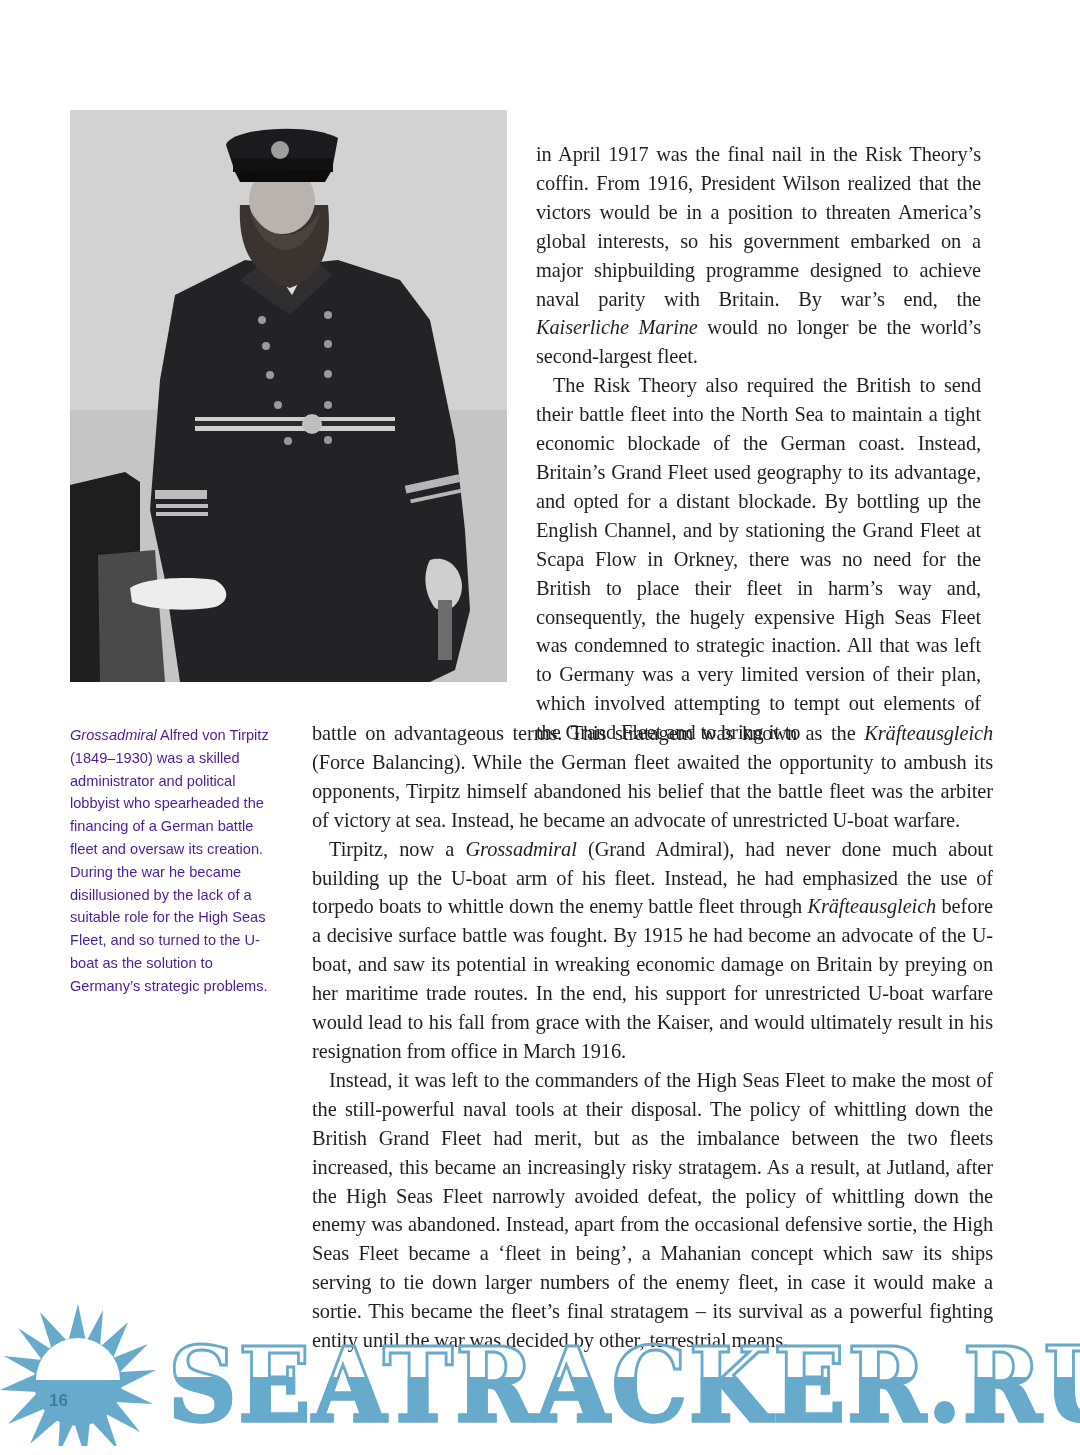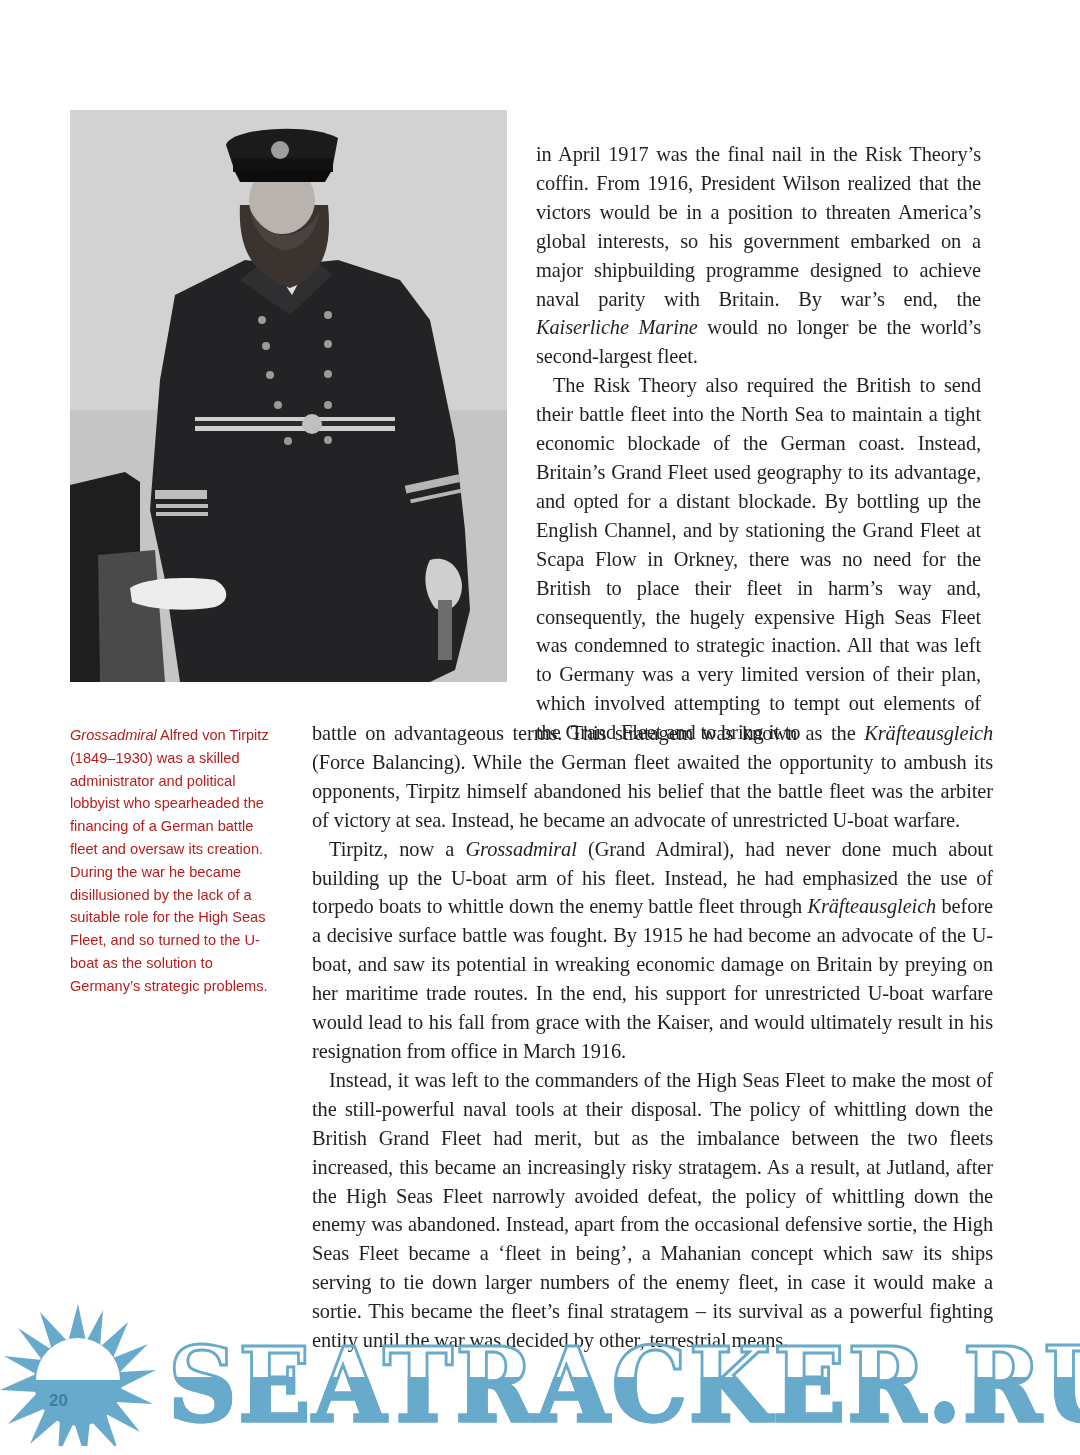--- a/index.html
+++ b/index.html
@@ -11,21 +11,21 @@
     }
     .photo {
       position: absolute; left: 70px; top: 110px; width: 437px; height: 572px;
       background: linear-gradient(180deg, #d9d9d9 0%, #c6c6c6 55%, #aaaaaa 100%);
       overflow: hidden;
     }
     .photo svg { width: 100%; height: 100%; display: block; }
     .caption {
       position: absolute; left: 70px; top: 724px; width: 200px;
       font-family: "Liberation Sans", "DejaVu Sans", sans-serif;
-      font-size: 14.6px; line-height: 22.8px; color: #b91c1c;
+      font-size: 14.6px; line-height: 22.8px; color: #4c1d95;
     }
     .caption i { font-style: italic; }
     .body-text {
       font-size: 20.4px; line-height: 28.9px; text-align: justify;
       letter-spacing: -0.1px;
     }
     .col-right {
       position: absolute; left: 536px; top: 112px; width: 445px; margin-top: 28px;
     }
     .col-wide {
@@ -127,14 +127,14 @@
   <p class="indent">Instead, it was left to the commanders of the High Seas Fleet to make the most of the still-powerful naval tools at their disposal. The policy of whittling down the British Grand Fleet had merit, but as the imbalance between the two fleets increased, this became an increasingly risky stratagem. As a result, at Jutland, after the High Seas Fleet narrowly avoided defeat, the policy of whittling down the enemy was abandoned. Instead, apart from the occasional defensive sortie, the High Seas Fleet became a ‘fleet in being’, a Mahanian concept which saw its ships serving to tie down larger numbers of the enemy fleet, in case it would make a sortie. This became the fleet’s final stratagem – its survival as a powerful fighting entity until the war was decided by other, terrestrial means.</p>
 </div>
 
 <svg class="watermark" viewBox="0 0 1080 150">
   <g transform="translate(78,86)" fill="#67aacb">
     <polygon points="0,-78 8,-40 25,-72 22,-35 50,-60 35,-24 70,-38 42,-10 78,-12 42,6 75,22 38,20 62,50 28,32 40,68 12,38 8,78 -4,40 -20,74 -18,36 -48,62 -32,26 -70,42 -40,10 -78,8 -42,-8 -74,-26 -36,-22 -60,-54 -26,-32 -38,-70 -10,-40"></polygon>
     <circle r="44"></circle>
     <path d="M-42,-2 A42,42 0 0 1 42,-2 Z" fill="#ffffff"></path>
   </g>
 </svg>
-<div class="folio">20</div>
+<div class="folio">16</div>
 <div class="wm-text">SEATRACKER.RU</div>
 
 </body></html>

